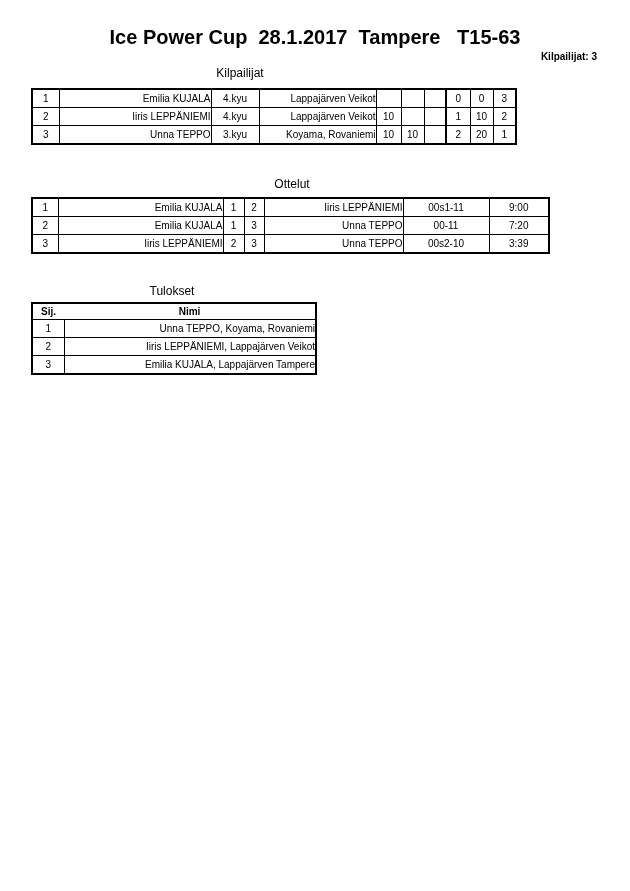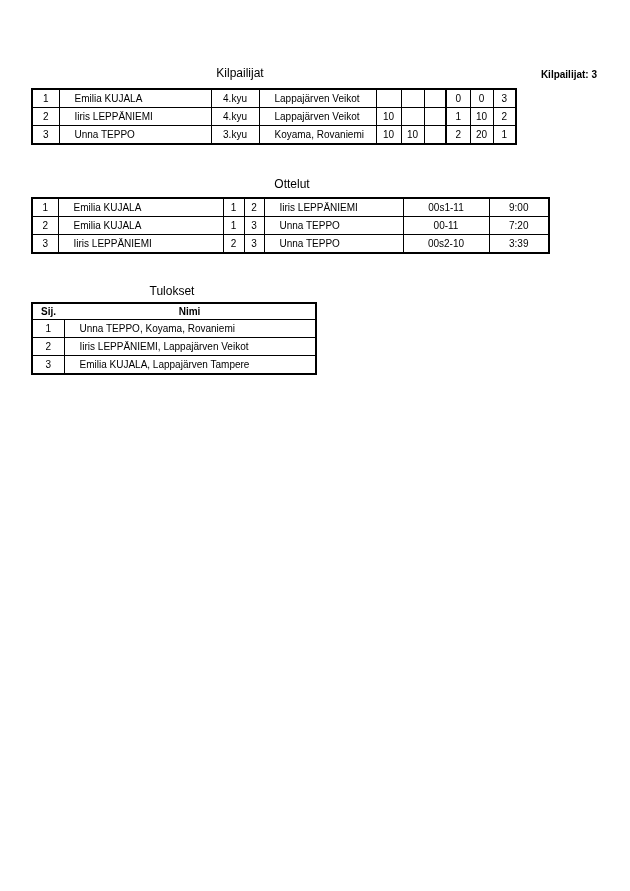--- a/index.html
+++ b/index.html
@@ -21,21 +21,21 @@
     top: 26px;
     left: 0;
     width: 100%;
     text-align: center;
     font-size: 20px;
     font-weight: bold;
     white-space: pre;
   }
   .participants-count {
     position: absolute;
-    top: 69px;
+    top: 51px;
     right: 33px;
     font-size: 10px;
     font-weight: bold;
     white-space: nowrap;
   }
   .section-title {
     position: absolute;
     transform: translateX(-50%);
     font-size: 12px;
     font-weight: normal;
@@ -71,30 +71,31 @@
   table.report td {
     border: 1px solid #000000;
     height: 17px;
     padding: 0;
     text-align: center;
     vertical-align: middle;
     white-space: nowrap;
     overflow: hidden;
   }
   table.report td.name {
-    text-align: left;
+    text-align: right;
     padding-left: 15px;
   }
   .thick-left { border-left: 2px solid #000000 !important; }
 </style>
 </head>
 <body>
 
 <div class="page">
 
+  <div class="doc-title">Ice Power Cup  28.1.2017  Tampere   T15-63</div>
   <div class="participants-count">Kilpailijat: 3</div>
 
   <div class="section-title" id="title-competitors">Kilpailijat</div>
 
   <table class="report" id="competitors-table">
     <colgroup>
       <col style="width:27px">
         <col style="width:152px">
         <col style="width:48px">
         <col style="width:117px">

